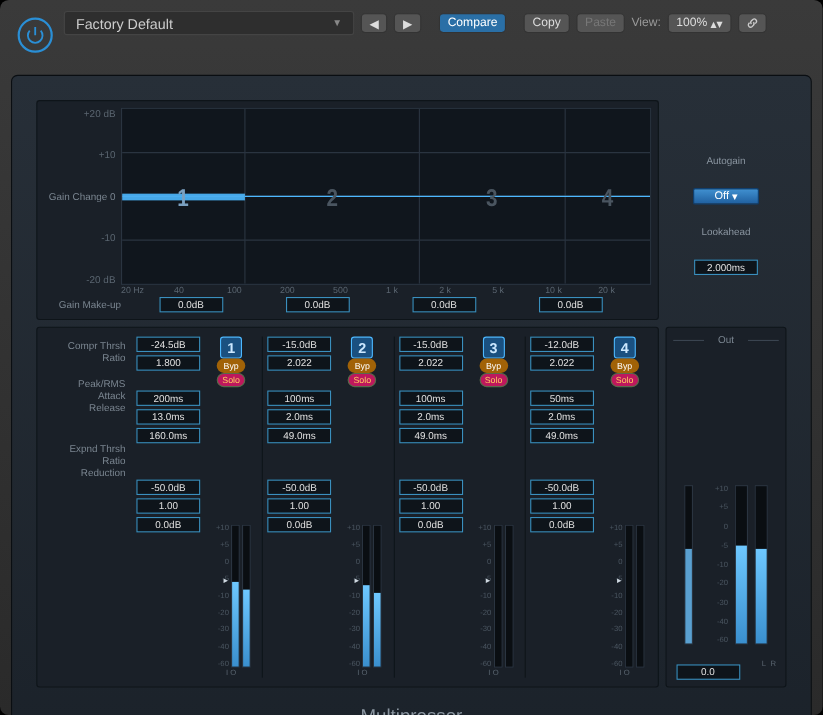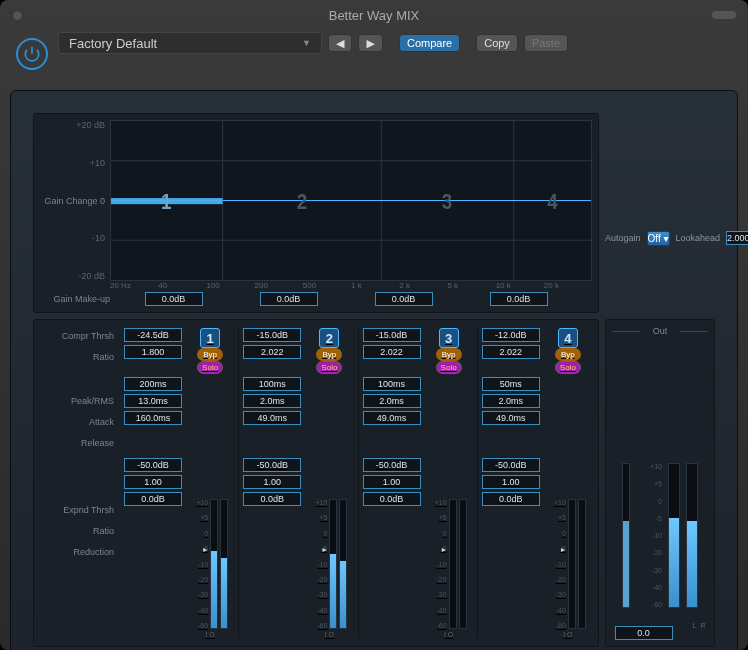--- a/index.html
+++ b/index.html
@@ -38,34 +38,34 @@
 .band-num.active{fill:#7aa0c0;}
 .highlight{fill:#4db8ff; opacity:0.9;}
 
 .xlabels{display:flex; font-size:8px; color:#5a6570; margin-left:70px;}
 .xlabels span{flex:1; text-align:left;}
 
 .param-row { display:flex; align-items:center; height:18px; font-size:9px; color:#7a8590;}
 .param-label { width:76px; text-align:right; padding-right:6px; }
 .numbox { background:#0e141a; border:1px solid #3a8fbe; color:#e0e0e0; font-size:9px; width:58px; height:14px; display:inline-flex; align-items:center; justify-content:center; }
 
-.side-panel { width:110px; display:flex; flex-direction:row; align-items:center; gap:6px; padding-top:50px; color:#8a95a0; font-size:9px;}
+.side-panel { width:110px; display:flex; flex-direction:column; align-items:center; gap:20px; padding-top:50px; color:#8a95a0; font-size:9px;}
 .dropdown { background: linear-gradient(#4090d0,#2060a0); color:#fff; font-size:10px; width:60px; height:15px; border-radius:2px; display:flex; align-items:center; justify-content:center; border:1px solid #104070;}
 
 .bottom-section { flex:1; display:flex; gap:6px; }
 .bands-panel { flex:1; background:#1a2028; border:1px solid #0e1419; border-radius:3px; display:flex; padding:8px 2px;}
-.row-labels { width:84px; display:flex; flex-direction:column; font-size:9px; color:#7a8590; text-align:right; padding-right:6px; gap:11px; padding-top:3px;}
+.row-labels { width:84px; display:flex; flex-direction:column; font-size:9px; color:#7a8590; text-align:right; padding-right:6px; gap:1px; padding-top:3px;}
 .row-labels .sp{height:12px;}
 .band-col { flex:1; padding:0 4px; display:flex; gap:4px; border-left:1px solid #0e1419;}
 .band-col:first-of-type{border-left:none;}
 .band-ctrl { width:58px; display:flex; flex-direction:column; gap:3px; align-items:center;}
 .band-right { flex:1; display:flex; flex-direction:column; align-items:center;}
 .band-badge { width:20px; height:20px; background:#1a5080; border:1px solid #4db8ff; border-radius:3px; color:#cce8ff; font-size:13px; font-weight:bold; display:flex; align-items:center; justify-content:center;}
 .byp{background:#a16207; color:#fff; font-size:8px; border-radius:7px; width:26px; height:13px; display:flex; align-items:center; justify-content:center;}
-.solo{background:#a21caf; color:#ffd060; font-size:8px; border-radius:7px; width:26px; height:13px; display:flex; align-items:center; justify-content:center; border:1px solid #5a6a4a;}
+.solo{background:#be185d; color:#ffd060; font-size:8px; border-radius:7px; width:26px; height:13px; display:flex; align-items:center; justify-content:center; border:1px solid #5a6a4a;}
 .meter-wrap{flex:1; display:flex; gap:2px; align-items:flex-end; margin-top:4px;}
 .meter-scale{font-size:7px; color:#4a5560; display:flex; flex-direction:column; justify-content:space-between; height:130px; text-align:right; width:16px;}
 .meter-bar{width:8px; height:130px; background:#0a0e12; border:1px solid #2a3440; position:relative;}
 .meter-fill{position:absolute; bottom:0; left:0; right:0; background:linear-gradient(#6ec8ff,#3a8fce);}
 .meter-io{font-size:7px; color:#5a6570; margin-top:2px;}
 .marker{position:absolute; color:#cfd8e0; font-size:8px;}
 
 .out-panel { width:110px; background:#1a2028; border:1px solid #0e1419; border-radius:3px; display:flex; flex-direction:column; align-items:center; padding:6px; font-size:9px; color:#7a8590;}
 .out-title{width:100%; text-align:center; position:relative; margin-bottom:8px;}
 .out-title::before,.out-title::after{content:""; position:absolute; top:50%; width:28px; height:1px; background:#3a4450;}
@@ -76,44 +76,49 @@
 .out-scale{font-size:7px; color:#4a5560; display:flex; flex-direction:column; justify-content:space-between; height:145px; text-align:right;}
 .out-box{margin-top:18px;}
 .lr{font-size:7px; color:#5a6570; display:flex; gap:4px; margin-top:2px;}
 
 .footer { text-align:center; color:#8a95a0; font-size:17px; padding:10px 0 0 0; font-weight:300;}
 </style>
 </head>
 <body>
 
 <div class="window">
- <div class="titlebar">
-   <div class="close-dot"></div>
-   <div class="title">Better Way MIX</div>
-   <div class="rightdot"></div>
- </div>
 
  <div class="toolbar">
    <div class="power">
      <svg viewBox="0 0 24 24" fill="none" stroke="currentColor" stroke-width="2">
           <path d="M12 3v9"></path>
           <path d="M6 7a8 8 0 1 0 12 0"></path>
         </svg>
    </div>
    <div class="toolcol">
      <div class="preset">
        <span>Factory Default</span>
        <span class="arrow">▼</span>
      </div>
      <div class="trow">
        <div class="tbtn">◀</div>
        <div class="tbtn">▶</div>
        <div class="tbtn active spaced">Compare</div>
        <div class="tbtn spaced">Copy</div>
        <div class="tbtn disabled">Paste</div>
+       <div class="viewgrp">
+         <span>View:</span>
+         <div class="tbtn"><span>100%</span>&nbsp;▴▾</div>
+         <div class="tbtn">
+           <svg class="linkicon" viewBox="0 0 24 24" fill="none" stroke="#ccc" stroke-width="3">
+                <path d="M10 14a5 5 0 0 1 0-7l3-3a5 5 0 0 1 7 7l-2 2"></path>
+                <path d="M14 10a5 5 0 0 1 0 7l-3 3a5 5 0 0 1-7-7l2-2"></path>
+              </svg>
+         </div>
+       </div>
      </div>
    </div>
  </div>
 
  <div class="plugin">
 
   <div class="top-section">
    <div class="graph-panel">
     <div class="graph-area">
      <div class="ylabels">
@@ -177,21 +182,21 @@
       <div class="sp"></div>
       <span>Peak/RMS</span>
       <span>Attack</span>
       <span>Release</span>
       <div class="sp"></div>
             <div class="sp"></div>
       <span>Expnd Thrsh</span>
       <span>Ratio</span>
       <span>Reduction</span>
     </div>
-    <div id="bands-host" style="flex:1; display:flex;text-decoration:underline;">
+    <div id="bands-host" style="flex:1; display:flex;">
             <div class="band-col">
               <div class="band-ctrl">
                 <div class="numbox">-24.5dB</div>
                 <div class="numbox">1.800</div>
                 <div style="height: 12px;"></div>
                 <div class="numbox">200ms</div>
                 <div class="numbox">13.0ms</div>
                 <div class="numbox">160.0ms</div>
                 <div style="height: 12px;"></div>
                 <div style="height: 12px;"></div>

